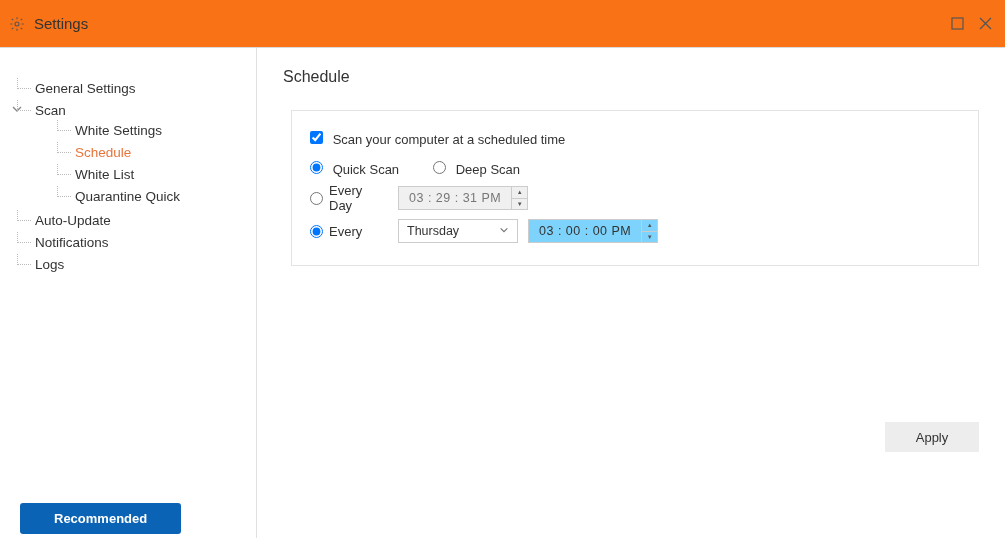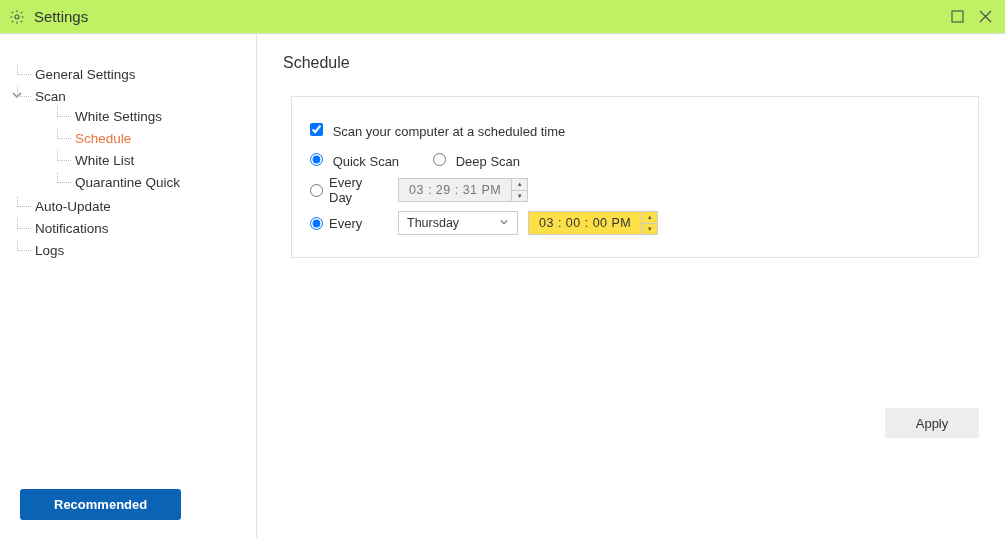--- a/index.html
+++ b/index.html
@@ -6,22 +6,22 @@
     body {
       font-family: "Segoe UI", Arial, sans-serif;
       font-size: 13px;
       color: #333;
       background: #fff;
       width: 1005px;
       height: 538px;
       overflow: hidden;
     }
     .titlebar {
-      height: 34px;
-      background: #bef264;
+      height: 48px;
+      background: #f97316;
       border-bottom: 1px solid #d9d9d9;
       display: flex;
       align-items: center;
       padding: 0 8px;
     }
     .titlebar .gear {
       width: 18px; height: 18px;
       margin-right: 8px;
       display: inline-flex; align-items: center; justify-content: center;
     }
@@ -110,21 +110,21 @@
       position: relative;
     }
     .content h2 {
       font-size: 16px;
       font-weight: 400;
       color: #333;
       margin-bottom: 24px;
     }
     .panel {
       border: 1px solid #e3e3e3;
-      padding: 20px 18px 16px;
+      padding: 14px 18px 16px;
       width: 688px;
       margin-left: 8px;
     }
     .row {
       display: flex;
       align-items: center;
       margin: 6px 0;
       gap: 10px;
     }
     .row.first { margin-bottom: 14px; }
@@ -138,21 +138,21 @@
     .schedule-rows label.lead {
       width: 78px;
       display: inline-flex;
       align-items: center;
     }
     .timebox {
       display: inline-flex;
       align-items: center;
       border: 1px solid #ccc;
       height: 24px;
-      background: #fde047;
+      background: #7dd3fc;
     }
     .timebox.disabled {
       background: #f0f0f0;
       color: #777;
     }
     .timebox .t {
       padding: 0 10px;
       font-size: 12.5px;
       letter-spacing: 0.5px;
     }

